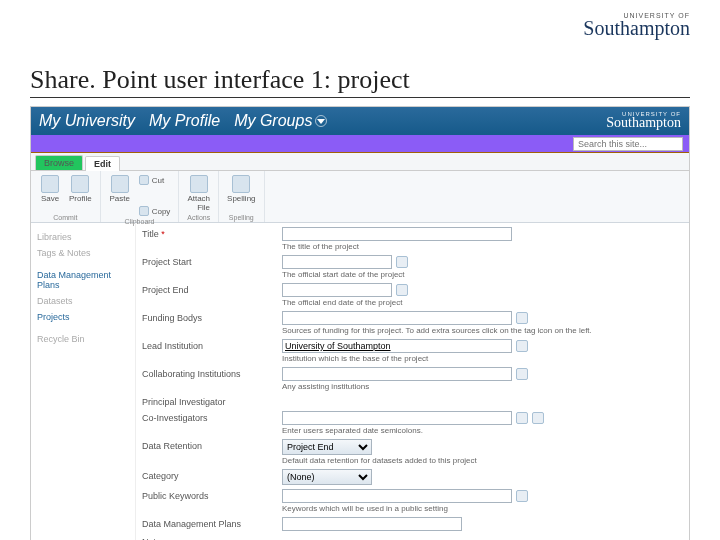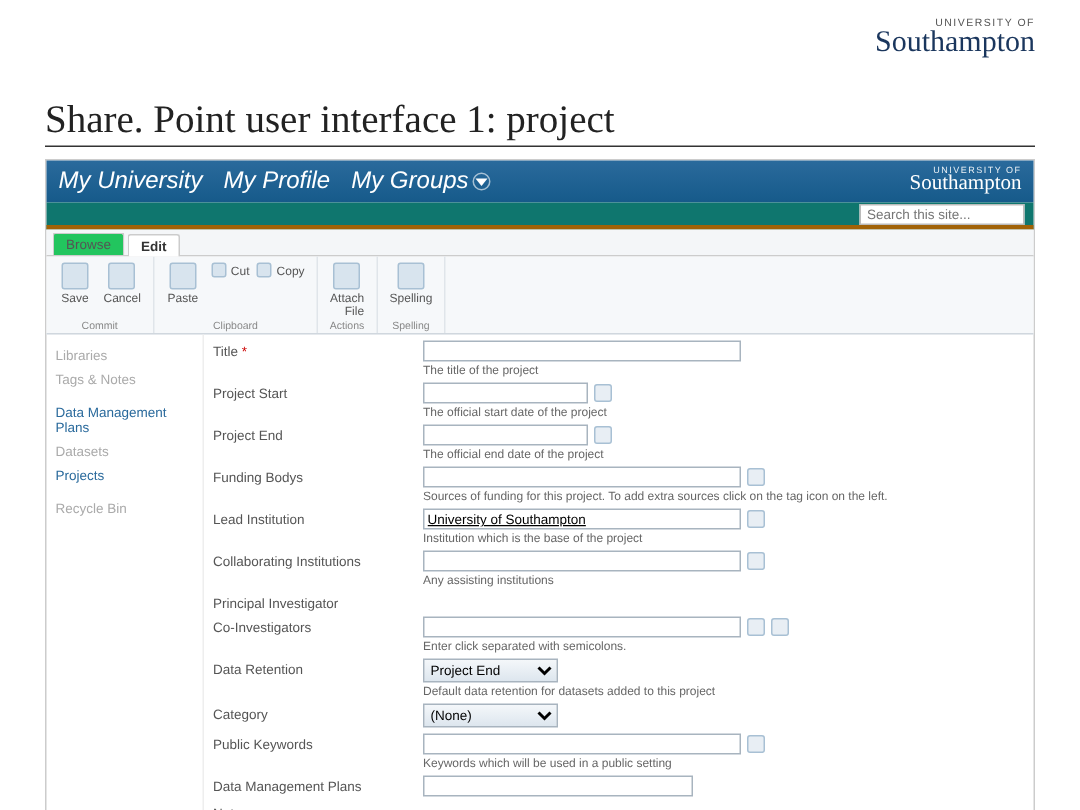--- a/index.html
+++ b/index.html
@@ -8,44 +8,44 @@
   .logo-top { position: absolute; top: 12px; right: 30px; text-align: right; }
   .logo-small { font-size: 7px; color: #555; letter-spacing: 1px; }
   .logo-big { font-family: Georgia, serif; font-size: 20px; color: #1a365d; font-weight: normal; margin-top: -2px; }
   .page-title { font-family: Georgia, serif; font-size: 26px; font-weight: normal; color: #222; margin-top: 55px; border-bottom: 1.5px solid #333; padding-bottom: 2px; }
   .app { margin-top: 8px; border: 1px solid #ccc; background: #fff; font-size: 9px; position: relative; }
   .topbar { background: linear-gradient(#2a6a9c, #165a8a); color: #fff; display: flex; align-items: center; height: 28px; padding: 0 8px; }
   .topbar .nav-item { margin-right: 14px; font-size: 16px; cursor: pointer; display: flex; align-items: center; gap: 3px; font-style: italic; }
   .topbar .spacer { flex: 1; }
   .topbar .brand-small { font-size: 6px; letter-spacing: 1px; opacity: .9; }
   .topbar .brand-big { font-family: Georgia, serif; font-size: 14px; margin-top: -2px; }
-  .searchbar { background: #0f766e; display: flex; justify-content: flex-end; align-items: center; height: 18px; padding: 0 6px; border-bottom: 3px solid #a16207; }
+  .searchbar { background: #8b5cf6; display: flex; justify-content: flex-end; align-items: center; height: 18px; padding: 0 6px; border-bottom: 1px solid #a16207; }
   .searchbar input { font-size: 9px; color: #777; border: 1px solid #bbb; background: #fff; padding: 1px 4px; width: 110px; height: 14px; }
   .tabs { display: flex; align-items: flex-end; height: 18px; background: #f4f6f8; border-bottom: 1px solid #ccc; padding-left: 4px; gap: 2px; }
   .tab { font-size: 9px; padding: 2px 8px; background: #22c55e; border: 1px solid #ccc; border-bottom: none; border-radius: 2px 2px 0 0; cursor: pointer; color: #555; }
   .tab.active { background: #fff; color: #333; font-weight: bold; position: relative; top: 1px; }
   .ribbon { display: flex; background: #f6f8fa; border-bottom: 1px solid #d0d7de; height: 52px; }
   .rgroup { border-right: 1px solid #e0e5ea; padding: 3px 6px 1px; display: flex; flex-direction: column; justify-content: space-between; }
   .rgroup .btns { display: flex; gap: 4px; align-items: flex-start; }
   .rbtn { display: flex; flex-direction: column; align-items: center; font-size: 8px; color: #555; cursor: pointer; padding: 1px 2px; min-width: 26px; }
   .rbtn .ico { width: 18px; height: 18px; background: #d8e4ee; border: 1px solid #a8c0d4; border-radius: 2px; margin-bottom: 1px; }
   .rbtn.small { flex-direction: row; min-width: auto; gap: 3px; }
   .rbtn.small .ico { width: 10px; height: 10px; }
-  .smallstack { display: flex; gap: 1px; }
+  .smallstack { display: flex; flex-direction: column; gap: 18px; }
   .rgroup-label { font-size: 7px; color: #888; text-align: center; }
   .body { display: flex; }
   .sidenav { width: 105px; padding: 6px 6px; border-right: 1px solid #eee; }
   .sidenav .lnk { font-size: 9px; padding: 3px 0; cursor: pointer; }
   .sidenav .lnk.accent { color: #2a6a9c; }
   .sidenav .lnk.muted { color: #aaa; }
   .form { flex: 1; padding: 4px 10px 8px 6px; }
   .row { display: flex; align-items: flex-start; margin-bottom: 4px; gap: 24px; }
   .lbl { width: 100px; font-size: 9px; color: #555; padding-top: 2px; }
   .fld { flex: 1; margin-left: 16px; }
-  .fld input[type=text] { width: 212px; height: 14px; border: 1px solid #a8b4bf; font-size: 9px; padding: 0 2px; }
+  .fld input[type=text] { width: 230px; height: 14px; border: 1px solid #a8b4bf; font-size: 9px; padding: 0 2px; }
   .fld select { width: 90px; height: 16px; border: 1px solid #a8b4bf; font-size: 9px; background: linear-gradient(#f4f7fa,#dde6ee); }
   .hint { font-size: 8px; color: #666; margin-top: 1px; }
   .iconrow { display: flex; align-items: center; gap: 4px; }
   .mini-ico { width: 12px; height: 12px; background: #e8eef4; border: 1px solid #a8c0d4; border-radius: 2px; display: inline-block; }
   .req { color: #c00; }
   .chev { width: 0; height: 0; border-left: 4px solid transparent; border-right: 4px solid transparent; border-top: 5px solid #fff; display: inline-block; }
   .chev-wrap { border: 1px solid rgba(255,255,255,.6); border-radius: 50%; width: 12px; height: 12px; display: inline-flex; align-items: center; justify-content: center; }
 </style>
 </head>
 <body>
@@ -91,21 +91,21 @@
 
     <div class="ribbon">
       <div class="rgroup">
         <div class="btns">
           <div class="rbtn">
               <span class="ico"></span>
               <span>Save</span>
             </div>
           <div class="rbtn">
               <span class="ico"></span>
-              <span>Cancel</span>
+              <span>Profile</span>
             </div>
         </div>
         <div class="rgroup-label">Commit</div>
       </div>
       <div class="rgroup">
         <div class="btns">
           <div class="rbtn">
               <span class="ico"></span>
               <span>Paste</span>
             </div>
@@ -225,21 +225,21 @@
         </div>
 
         <div class="row">
           <div class="lbl">Co-Investigators</div>
           <div class="fld">
             <div class="iconrow">
               <input type="text" style="">
               <span class="mini-ico"></span>
               <span class="mini-ico"></span>
             </div>
-            <div class="hint">Enter click separated with semicolons.</div>
+            <div class="hint">Enter users separated date semicolons.</div>
           </div>
         </div>
 
         <div class="row">
           <div class="lbl">Data Retention</div>
           <div class="fld">
             <select><option>Project End</option></select>
             <div class="hint">Default data retention for datasets added to this project</div>
           </div>
         </div>

